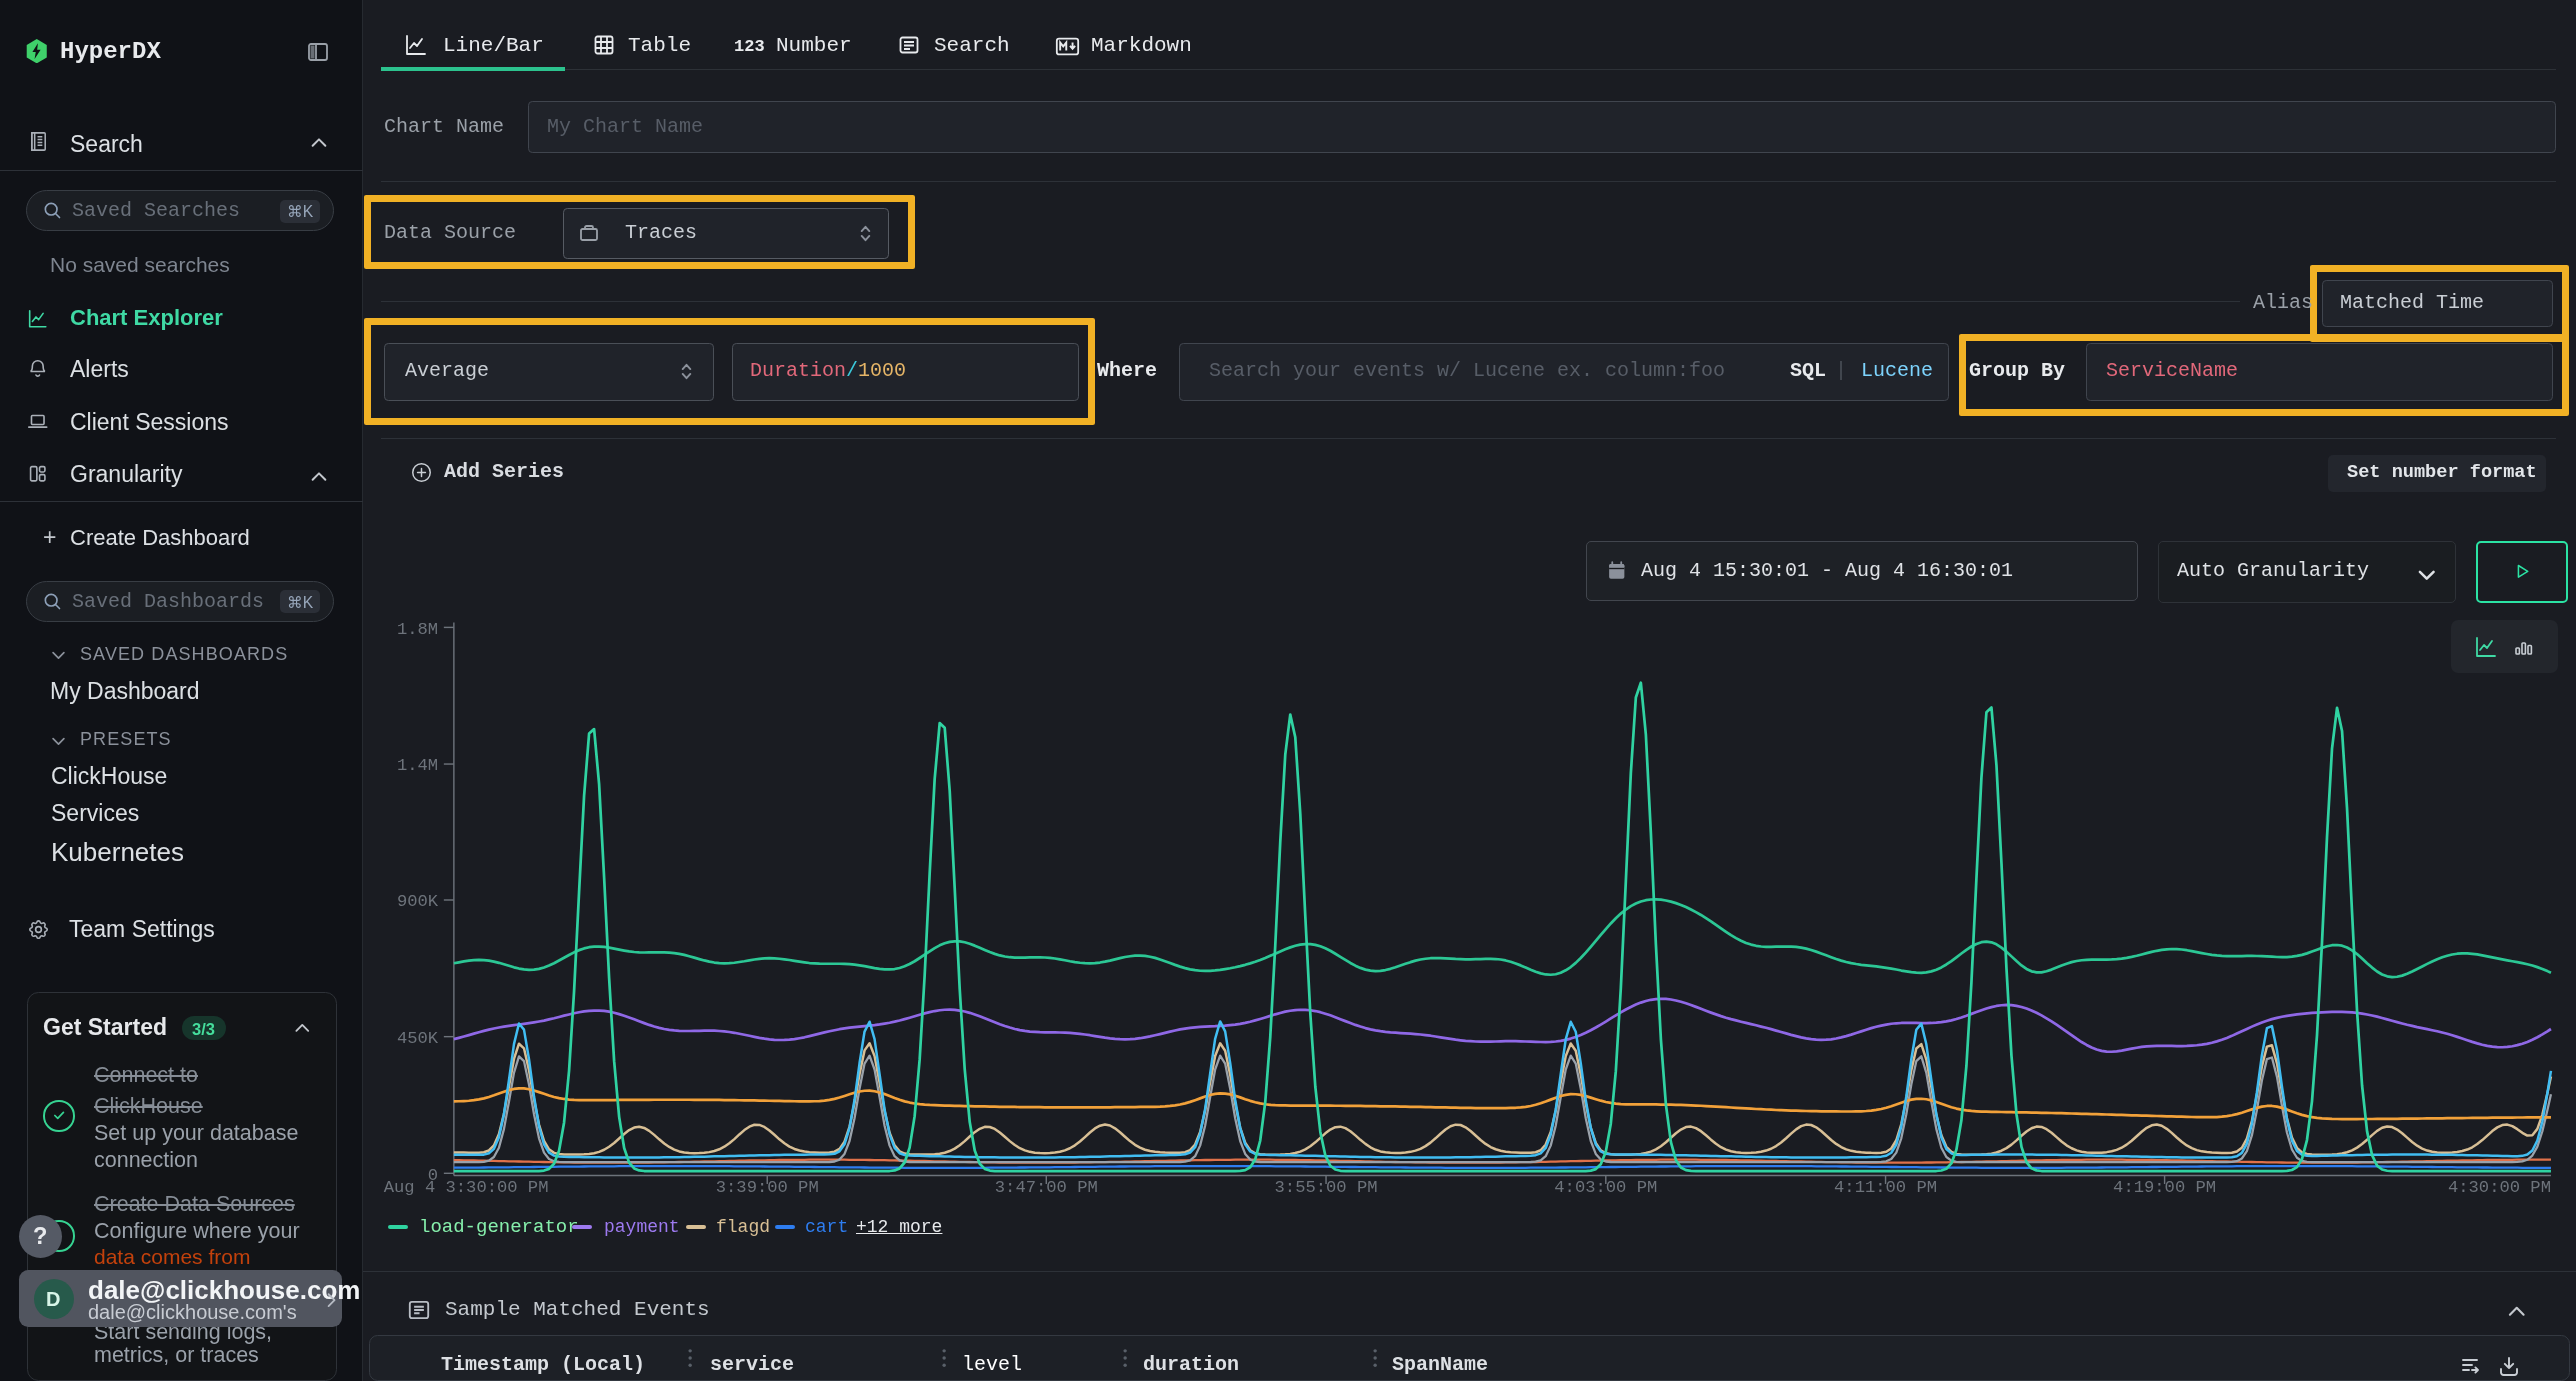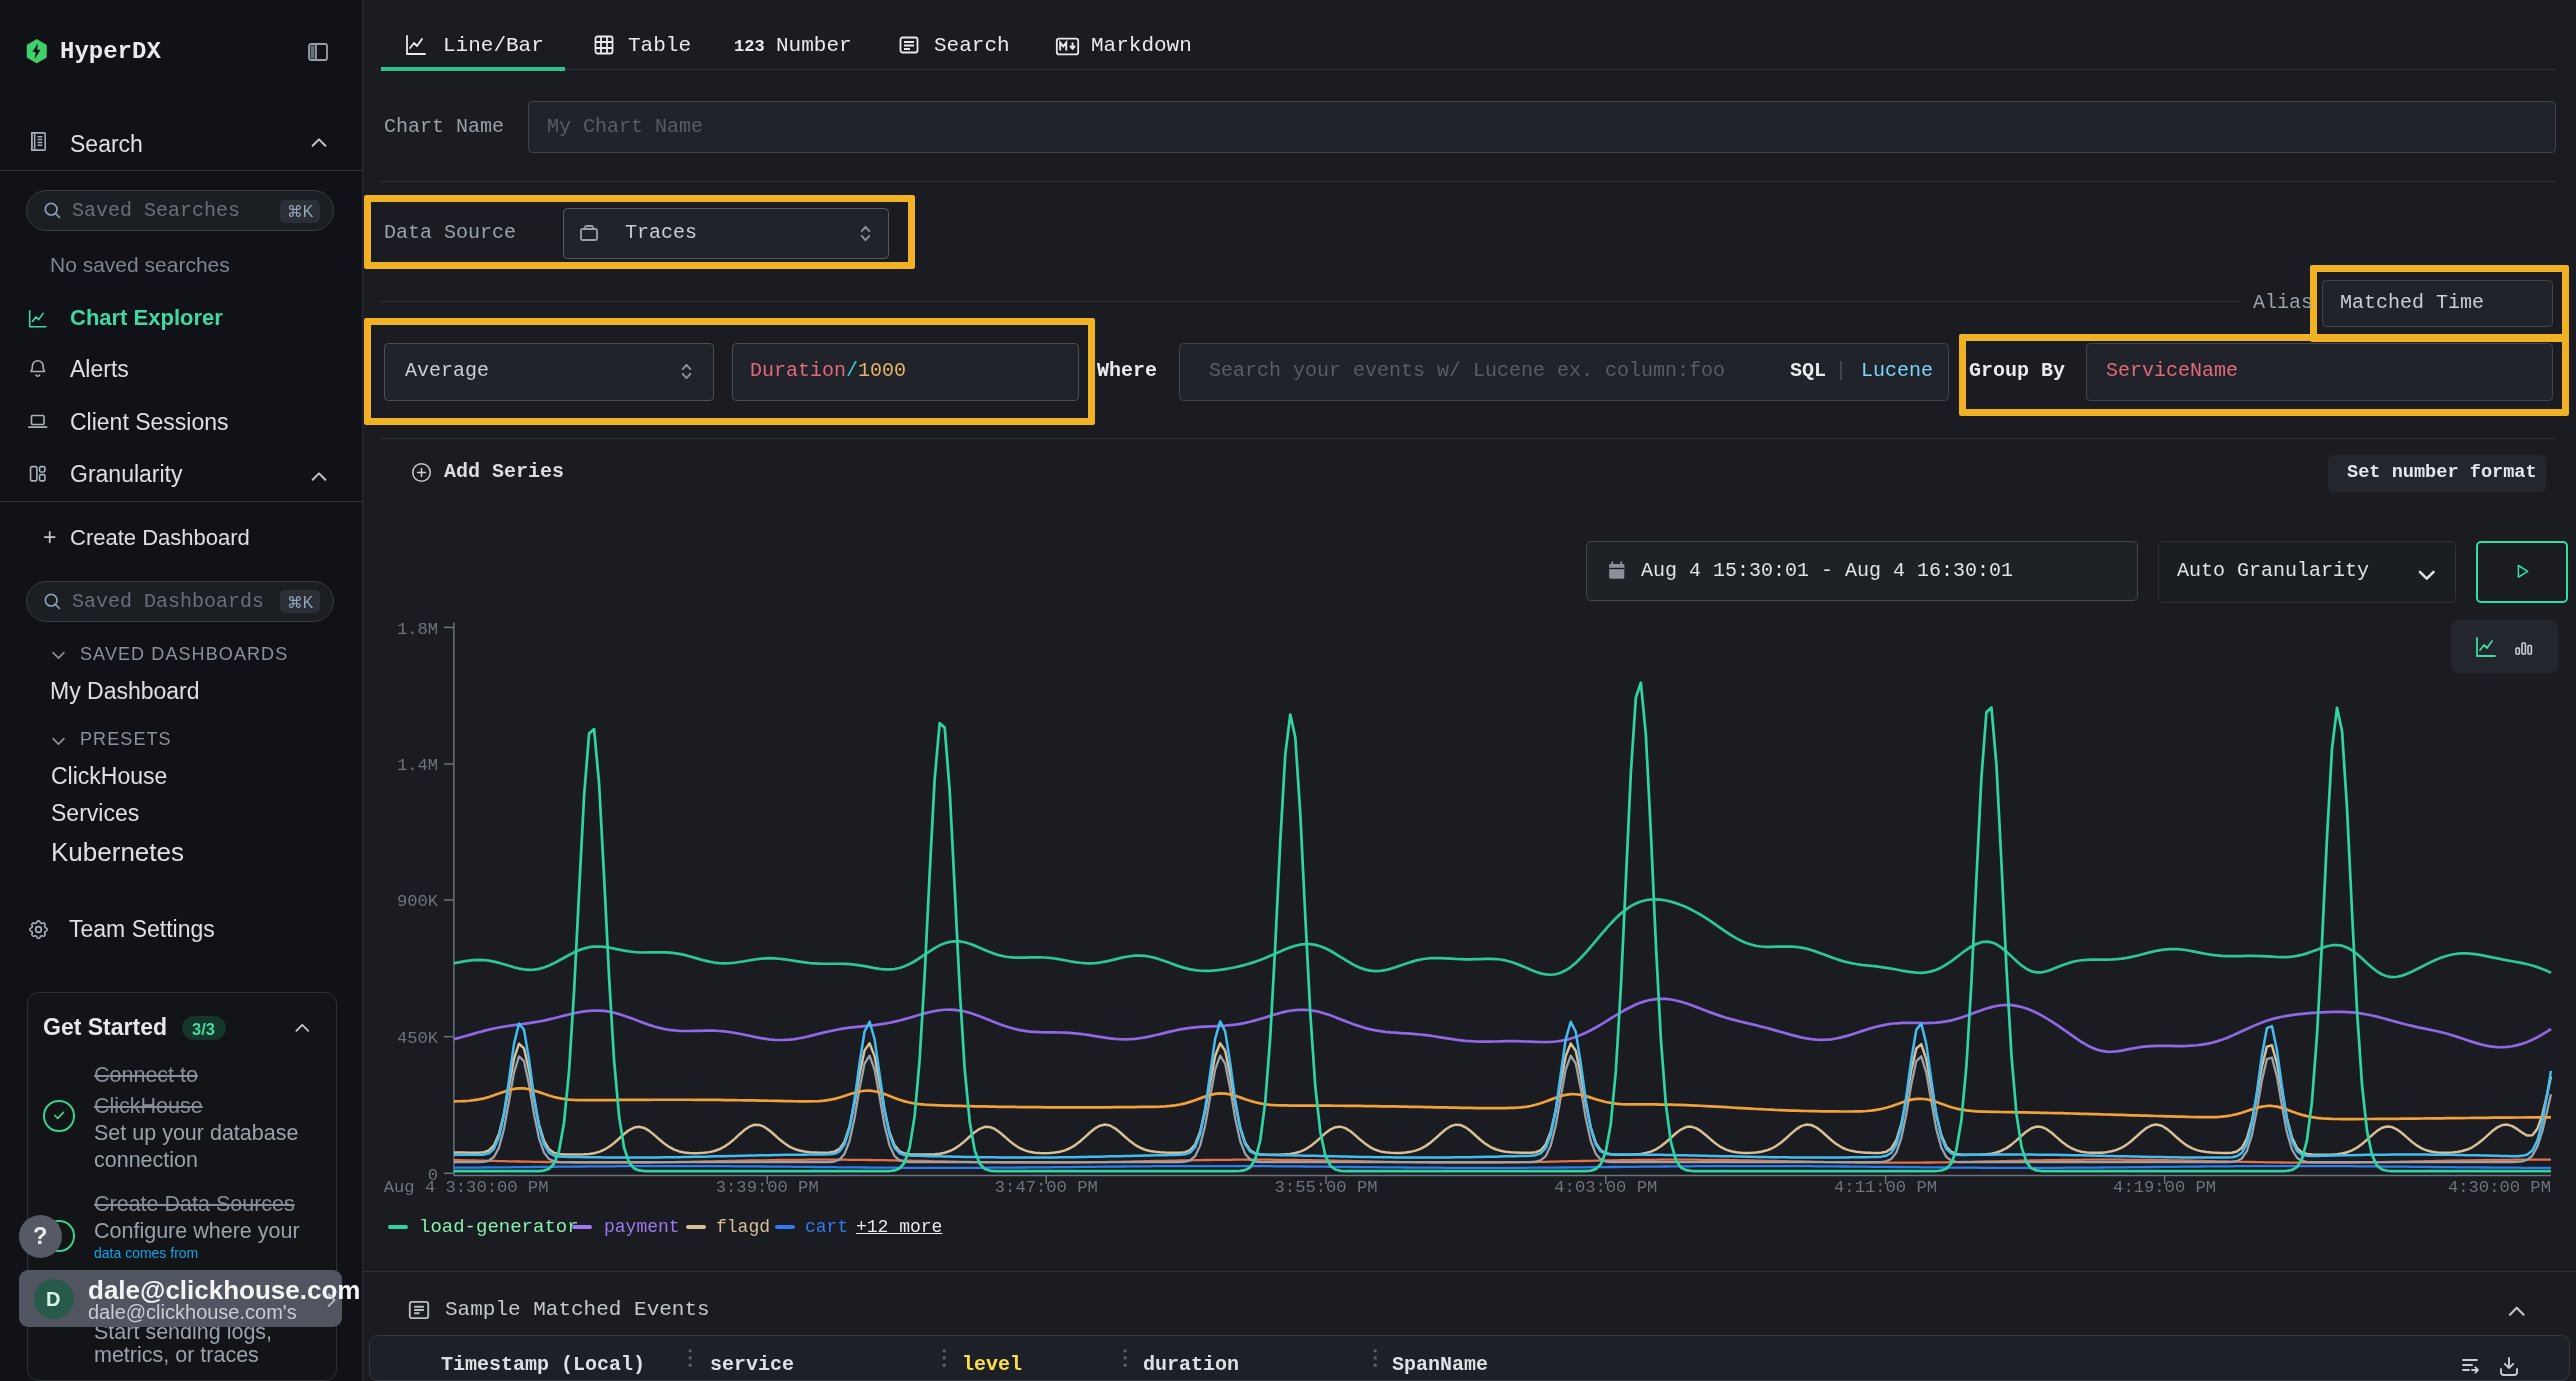--- a/index.html
+++ b/index.html
@@ -106,21 +106,21 @@
 <div class="abs" style="left:52px;top:1108px;width:14.3px;height:14.3px"><svg viewBox="0 0 20 20" fill="none" stroke="#36d392" stroke-width="2.4" stroke-linecap="round" stroke-linejoin="round">
         <path d="M4 10.5l4 4 8-8.5"></path>
       </svg></div>
 <div class="t sans" style="left:94px;top:1065px;font-size:21.5px;color:#868d96;text-decoration:line-through">Connect to</div>
 <div class="t sans" style="left:94px;top:1096px;font-size:21.5px;color:#868d96;text-decoration:line-through">ClickHouse</div>
 <div class="t sans" style="left:94px;top:1123px;font-size:21.5px;color:#9aa1aa">Set up your database</div>
 <div class="t sans" style="left:94px;top:1150px;font-size:21.5px;color:#9aa1aa">connection</div>
 <div class="abs" style="left:43px;top:1220px;width:31.5px;height:31.5px;border:2.1px solid #36d392;border-radius:50%"></div>
 <div class="t sans" style="left:94px;top:1194px;font-size:21.5px;color:#868d96;text-decoration:line-through">Create Data Sources</div>
 <div class="t sans" style="left:94px;top:1221px;font-size:21.5px;color:#9aa1aa">Configure where your</div>
-<div class="t sans" style="left:94px;top:1246px;font-size:14px;color:#0ea5e9">data comes from</div>
+<div class="t sans" style="left:94px;top:1246px;font-size:21px;color:#c2410c">data comes from</div>
 <div class="t sans" style="left:94px;top:1322px;font-size:21.5px;color:#9aa1aa">Start sending logs,</div>
 <div class="t sans" style="left:94px;top:1345px;font-size:21.5px;color:#9aa1aa">metrics, or traces</div>
 <div class="abs" style="left:18.6px;top:1215px;width:43px;height:43px;background:#555a65;border-radius:50%"></div>
 <div class="t sans" style="left:33px;top:1225px;font-size:23.6px;font-weight:bold;color:#e8eaed">?</div>
 <div class="abs" style="left:19.3px;top:1270px;width:323px;height:57px;background:#51555f;border-radius:9.3px"></div>
 <div class="abs" style="left:34px;top:1279px;width:40px;height:40px;background:#275a4b;border-radius:50%"></div>
 <div class="t sans" style="left:46px;top:1289px;font-size:20px;font-weight:bold;color:#d8f5e8">D</div>
 <div class="t sans" style="left:88px;top:1277px;font-size:26px;font-weight:bold;color:#f2f4f6">dale@clickhouse.com</div>
 <div class="t sans" style="left:88px;top:1302px;font-size:20px;color:#c8ccd3">dale@clickhouse.com's</div>
 <div style="position:absolute;left:321px;top:1290px;width:18.6px;height:18.6px"><svg viewBox="0 0 22 24" fill="none" stroke="#b6bbc3" stroke-width="2.2" stroke-linecap="round" stroke-linejoin="round">
@@ -283,21 +283,21 @@
         <rect x="3.5" y="4.5" width="17" height="15" rx="2"></rect>
         <path d="M7.5 9h9M7.5 12h9M7.5 15h5"></path>
       </svg></div>
 <div class="t " style="left:445px;top:1299px;font-size:21px;color:#c3c8ce">Sample Matched Events</div>
 <div style="position:absolute;left:2506px;top:1301px;width:21.5px;height:21.5px"><svg viewBox="0 0 22 24" fill="none" stroke="#c3c7cd" stroke-width="2.2" stroke-linecap="round" stroke-linejoin="round">
         <path d="M4 14l7-7 7 7"></path>
       </svg></div>
 <div class="abs" style="left:369px;top:1335px;width:2201px;height:46px;background:#1d2026;border:1.4px solid #343941;border-radius:8.6px 8.6px 8.6px 8.6px"></div>
 <div class="t " style="left:441px;top:1355px;font-size:20px;font-weight:bold;color:#dde0e4">Timestamp (Local)</div>
 <div class="t " style="left:710px;top:1355px;font-size:20px;font-weight:bold;color:#dde0e4">service</div>
-<div class="t " style="left:962px;top:1355px;font-size:20px;font-weight:bold;color:#fde047">level</div>
+<div class="t " style="left:962px;top:1355px;font-size:20px;font-weight:normal;color:#ffffff">level</div>
 <div class="t " style="left:1143px;top:1355px;font-size:20px;font-weight:bold;color:#dde0e4">duration</div>
 <div class="t " style="left:1392px;top:1355px;font-size:20px;font-weight:bold;color:#dde0e4">SpanName</div>
 <div class="abs" style="left:688px;top:1348px;width:4.3px;height:21.5px"><svg viewBox="0 0 6 30" fill="#596069">
         <circle cx="3" cy="4" r="2.4"></circle>
         <circle cx="3" cy="14" r="2.4"></circle>
         <circle cx="3" cy="24" r="2.4"></circle>
       </svg></div>
 <div class="abs" style="left:942px;top:1348px;width:4.3px;height:21.5px"><svg viewBox="0 0 6 30" fill="#596069">
         <circle cx="3" cy="4" r="2.4"></circle>
         <circle cx="3" cy="14" r="2.4"></circle>

